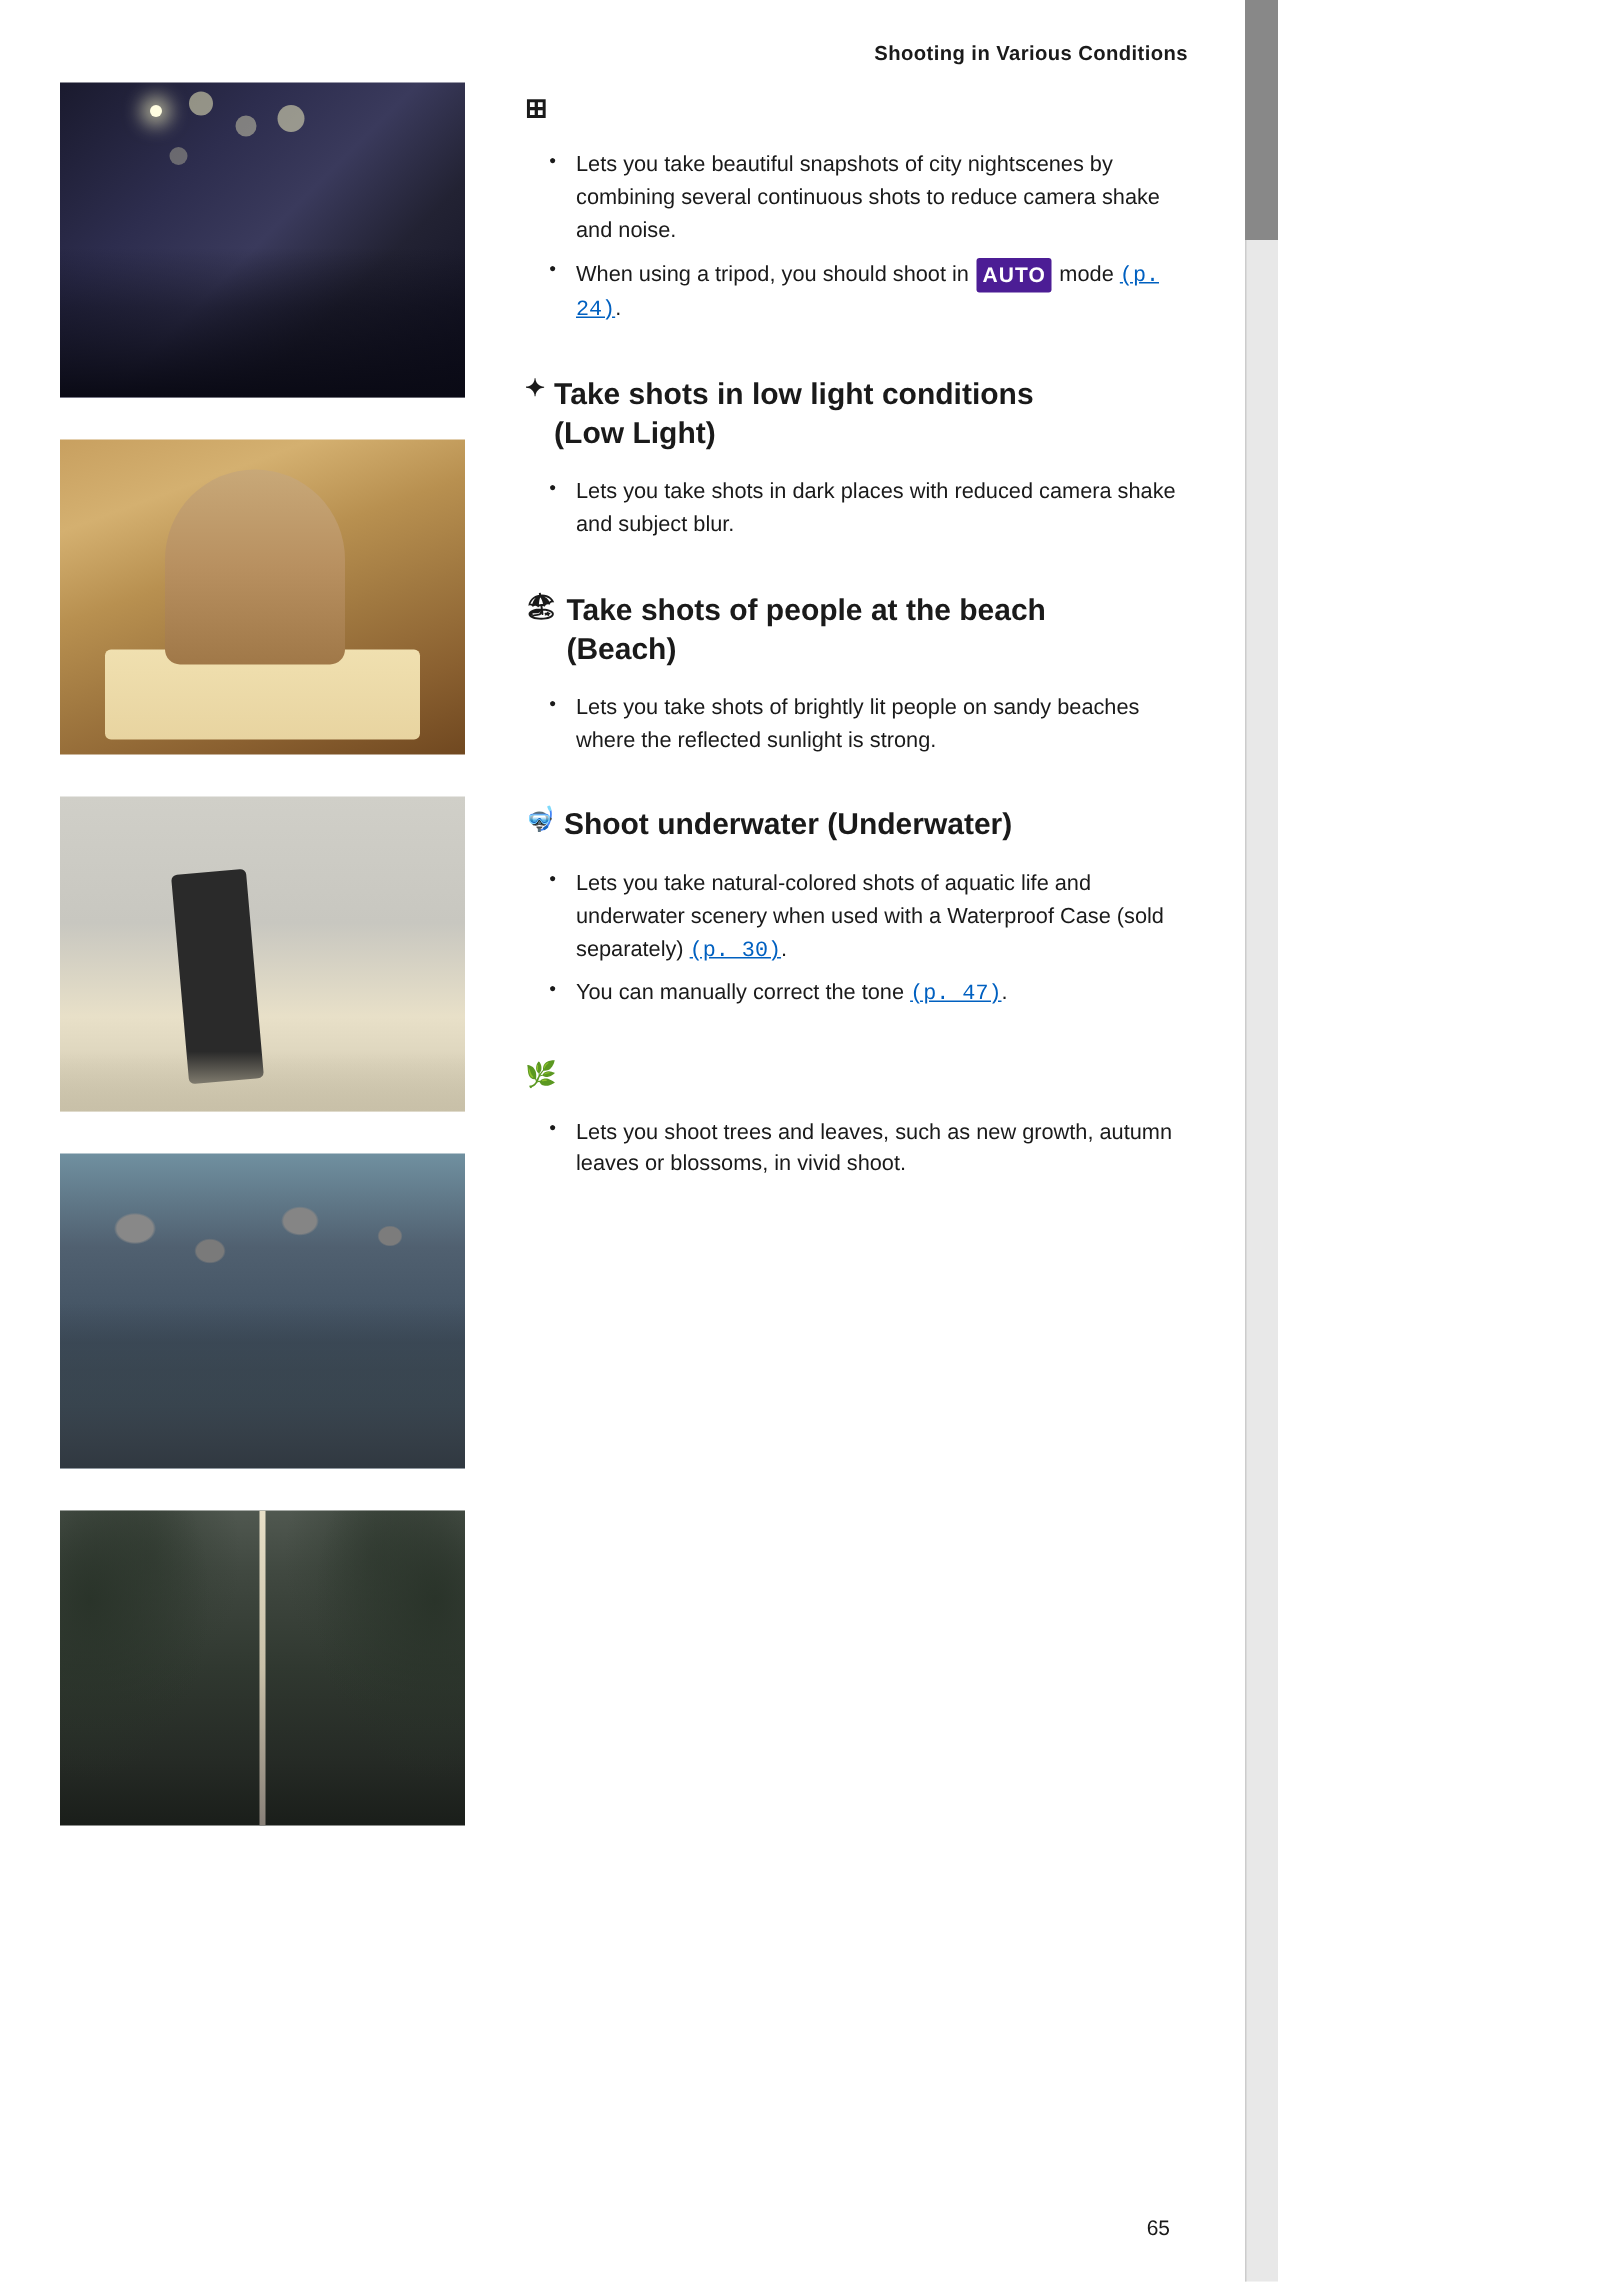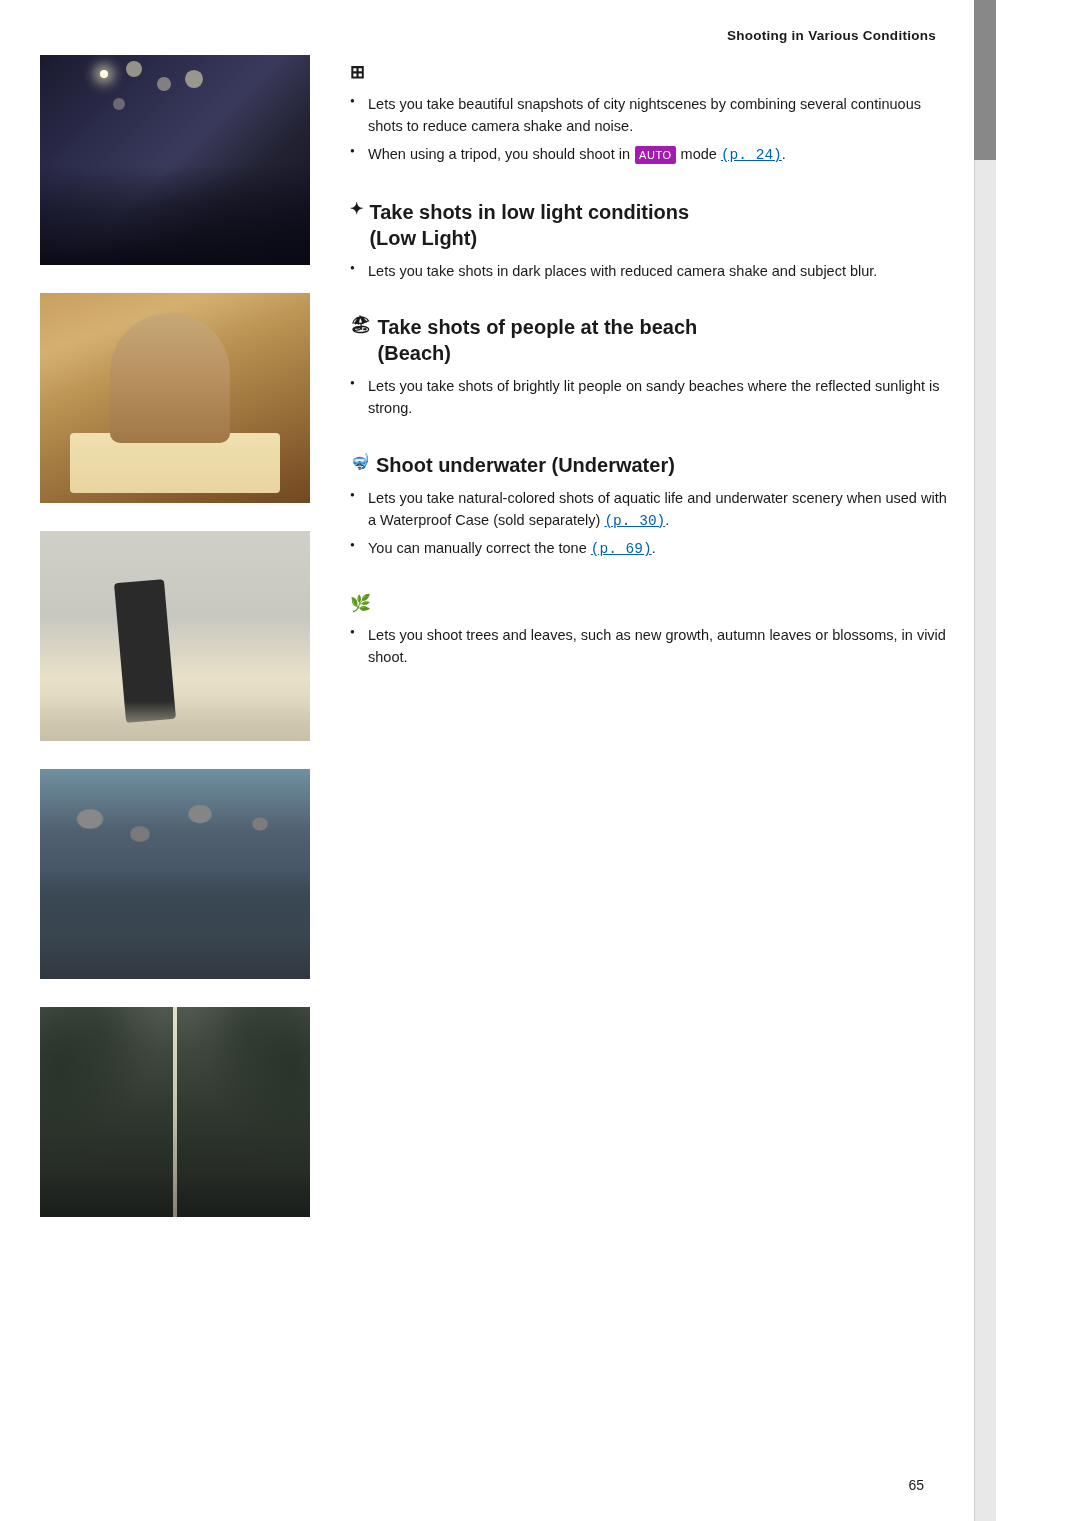--- a/index.html
+++ b/index.html
@@ -9,21 +9,21 @@
       height: 1521px;
       background: #ffffff;
       font-family: Arial, Helvetica, sans-serif;
       font-size: 15px;
       color: #1a1a1a;
       position: relative;
       overflow: hidden;
     }
 
     .page-container {
-      width: 996px;
+      width: 852px;
       height: 1521px;
       position: relative;
       padding: 0;
     }
 
     
     .page-header {
       position: absolute;
       top: 28px;
       right: 60px;
@@ -218,21 +218,21 @@
 
     .section-title .icon-char {
       font-size: 19px;
       margin-right: 2px;
       flex-shrink: 0;
     }
 
     .bullet-list {
       list-style: none;
       padding: 0;
-      margin: 0;
+      margin: 16px;
     }
 
     .bullet-list li {
       position: relative;
       padding-left: 18px;
       margin-bottom: 6px;
       font-size: 14.5px;
       line-height: 1.5;
       color: #1a1a1a;
     }
@@ -246,24 +246,24 @@
       color: #1a1a1a;
     }
 
     .link-blue {
       color: #0060c0;
       font-family: Liberation Mono, monospace;
     }
 
     .auto-badge {
       display: inline-block;
-      background: #a21caf;
+      background: #4c1d95;
       color: #ffffff;
-      font-size: 11px;
-      font-weight: normal;
+      font-size: 14px;
+      font-weight: bold;
       padding: 1px 4px;
       border-radius: 2px;
       letter-spacing: 0.05em;
       vertical-align: middle;
       margin: 0 1px;
     }
 
     
     .page-number {
       position: absolute;
@@ -351,21 +351,21 @@
       <div class="section" style="margin-top: 28px;">
         <div class="section-title">
           <span class="icon-char" style="font-size:16px;">🤿</span>
           <span>Shoot underwater (Underwater)</span>
         </div>
         <ul class="bullet-list">
           <li>
             <span>Lets you take natural-colored shots of aquatic life and underwater scenery when used with a Waterproof Case (sold separately) <a class="link-blue" href="#">(p. 30)</a>.</span>
           </li>
           <li>
-            <span>You can manually correct the tone <a class="link-blue" href="#">(p. 69)</a>.</span>
+            <span>You can manually correct the tone <a class="link-blue" href="#">(p. 47)</a>.</span>
           </li>
         </ul>
       </div>
 
       <div class="section" style="margin-top: 28px;">
         <div class="section-title">
           <span class="icon-char" style="font-size:17px;">🌿</span>
         </div>
         <ul class="bullet-list">
           <li>

